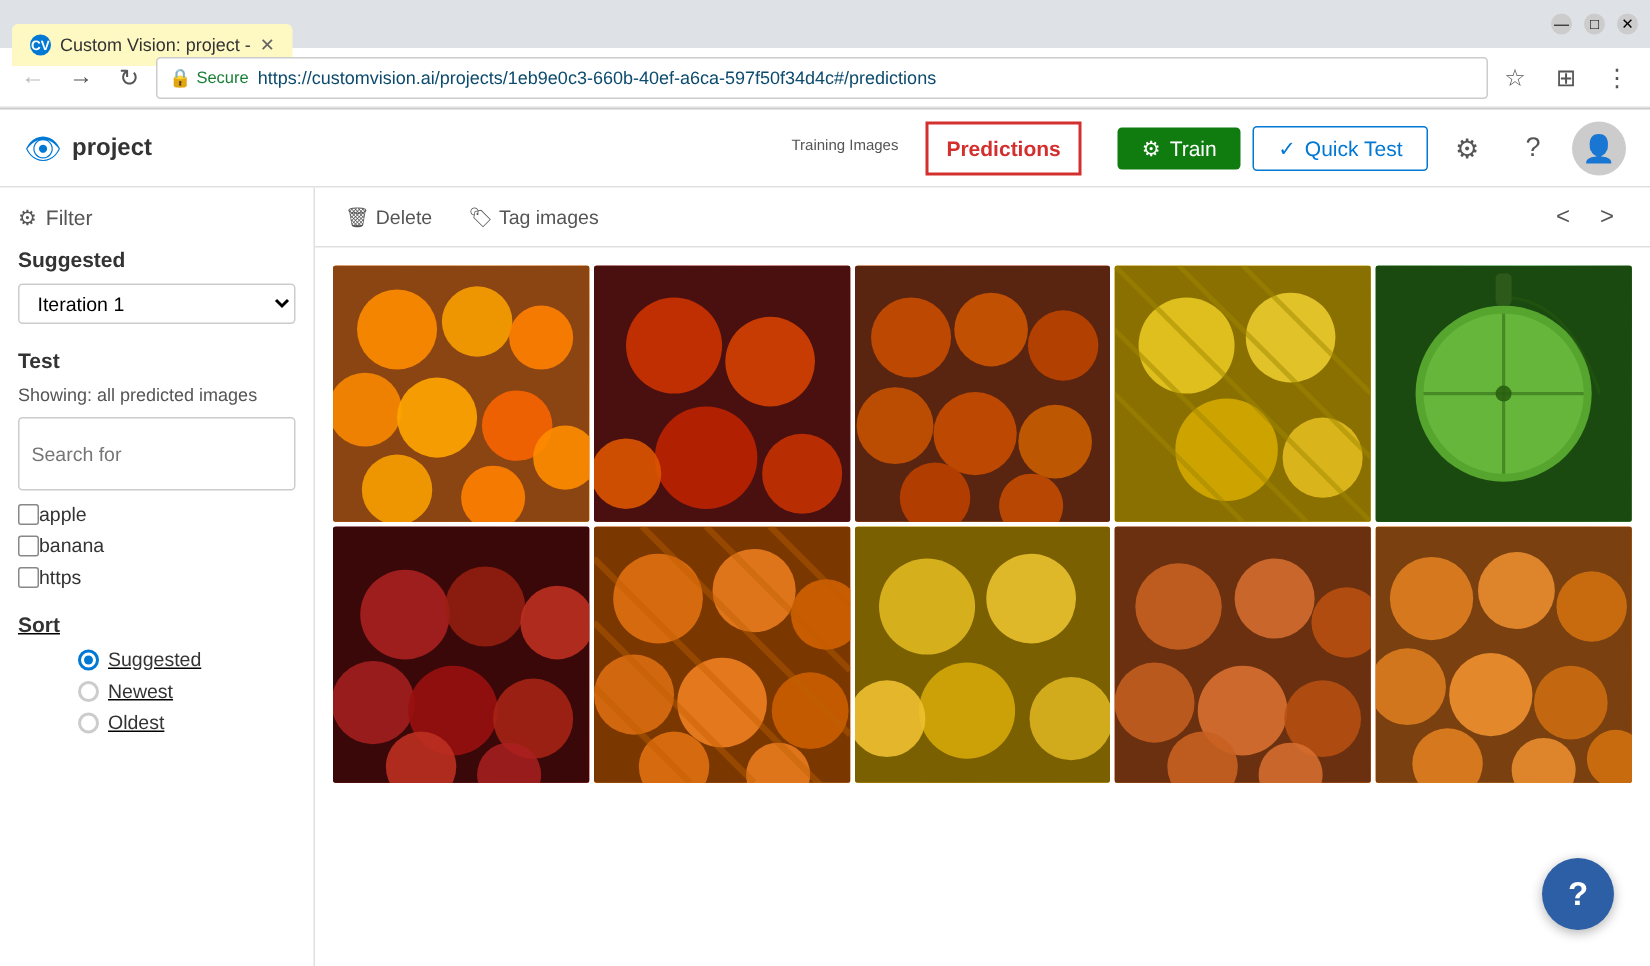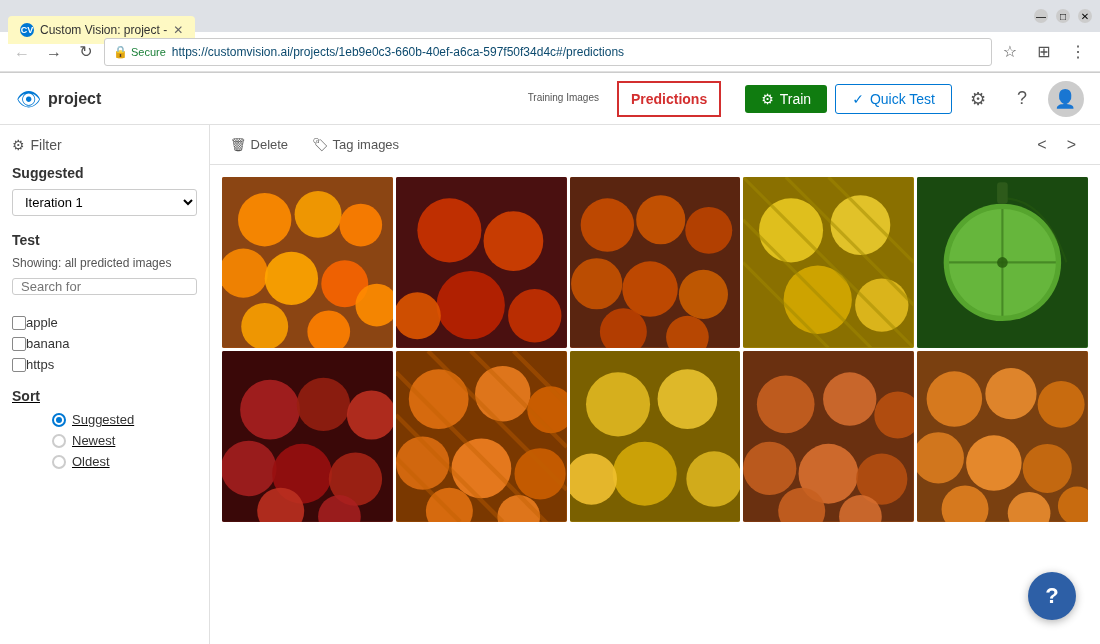--- a/index.html
+++ b/index.html
@@ -40,21 +40,21 @@
     
     .main-layout { display: flex; height: calc(644px - 32px - 40px - 52px); }
 
     
     .sidebar { width: 210px; border-right: 1px solid #e0e0e0; padding: 12px; overflow-y: auto; flex-shrink: 0; }
     .sidebar-filter { display: flex; align-items: center; gap: 6px; color: #555; font-size: 14px; cursor: pointer; margin-bottom: 12px; }
     .section-title { font-size: 14px; font-weight: 600; color: #333; margin-bottom: 8px; }
     .iteration-select { width: 100%; padding: 4px 8px; border: 1px solid #ccc; border-radius: 3px; font-size: 13px; margin-bottom: 16px; background: #fff; cursor: pointer; }
     .tags-section { margin-bottom: 16px; }
     .showing-text { font-size: 12px; color: #555; margin-bottom: 8px; }
-    .search-input { width: 100%; padding: 0 8px; border: 1px solid #ccc; border-radius: 3px; font-size: 13px; margin-bottom: 20px; }
+    .search-input { width: 100%; padding: 16px 8px; border: 1px solid #ccc; border-radius: 3px; font-size: 13px; margin-bottom: 8px; }
     .tag-item { display: flex; align-items: center; gap: 0; margin-bottom: 6px; font-size: 13px; color: #333; cursor: pointer; }
     .tag-checkbox { width: 14px; height: 14px; border: 1px solid #888; border-radius: 2px; flex-shrink: 0; }
     .sort-section { margin-bottom: 12px; text-decoration: underline; }
     .sort-item { display: flex; align-items: center; gap: 6px; margin-bottom: 6px; font-size: 13px; color: #333; cursor: pointer; padding-left: 40px; }
     .radio-btn { width: 14px; height: 14px; border-radius: 50%; border: 2px solid #ccc; flex-shrink: 0; position: relative; }
     .radio-btn.selected { border-color: #0078d4; }
     .radio-btn.selected::after { content: ''; position: absolute; top: 2px; left: 2px; width: 6px; height: 6px; border-radius: 50%; background: #0078d4; }
 
     
     .content-area { flex: 1; padding: 0; overflow-y: auto; }

